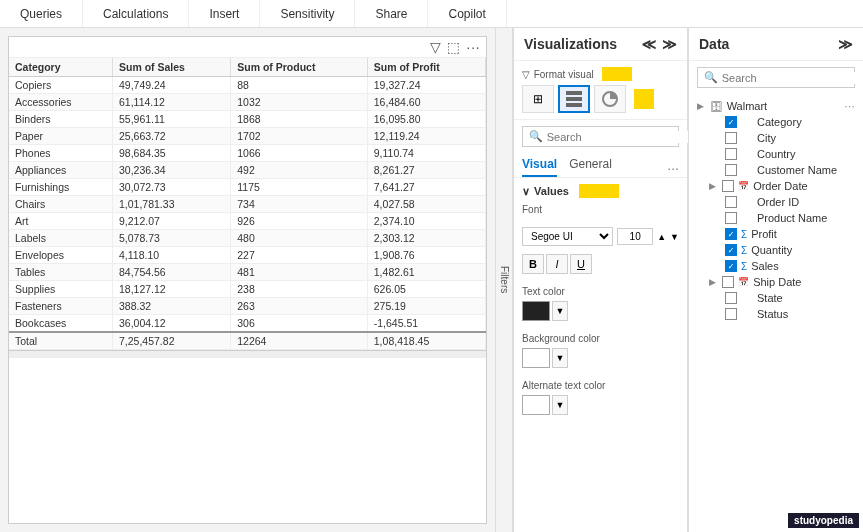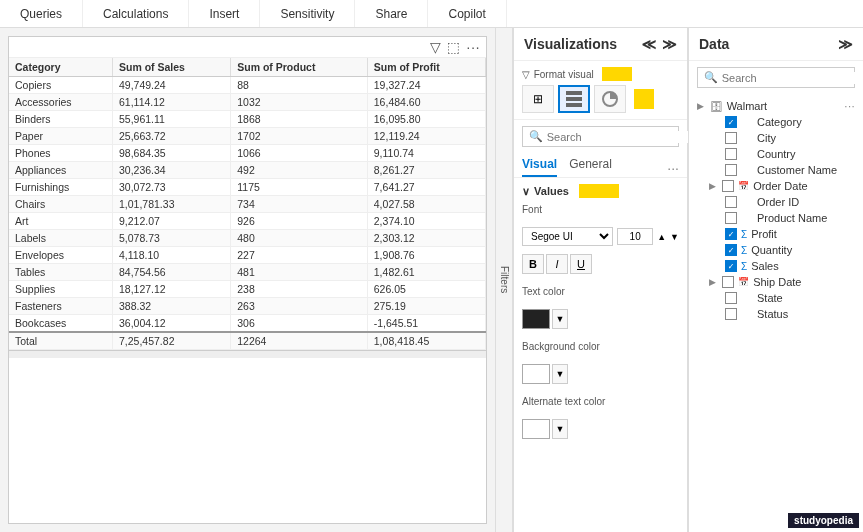--- a/index.html
+++ b/index.html
@@ -47,21 +47,21 @@
     .values-header { font-size: 11px; font-weight: 600; color: #333; margin-bottom: 6px; display: flex; align-items: center; gap: 4px; cursor: pointer; }
     .values-content { display: flex; flex-direction: column; gap: 8px; }
     .font-row { display: flex; gap: 4px; align-items: center; margin-top: 4px; }
     .font-select { font-size: 10px; border: 1px solid #ccc; padding: 2px 4px; flex: 1; background: #fff; }
     .font-size-input { width: 36px; border: 1px solid #ccc; padding: 2px 4px; font-size: 10px; text-align: center; }
     .format-btns { display: flex; gap: 2px; }
     .fmt-btn { width: 22px; height: 20px; border: 1px solid #ccc; background: #f8f8f8; cursor: pointer; font-size: 11px; display: flex; align-items: center; justify-content: center; }
     .fmt-btn.b { font-weight: 700; }
     .fmt-btn.i { font-style: italic; }
     .fmt-btn.u { text-decoration: underline; }
-    .color-row { display: flex; flex-direction: column; gap: 12px; margin-top: 4px; }
+    .color-row { display: flex; flex-direction: column; gap: 4px; margin-top: 4px; }
     .color-label { font-size: 10px; color: #555; }
     .color-picker-row { display: flex; align-items: center; gap: 2px; }
     .color-swatch { width: 28px; height: 20px; background: #222; border: 1px solid #999; cursor: pointer; }
     .chevron-btn { width: 16px; height: 20px; border: 1px solid #ccc; background: #f8f8f8; cursor: pointer; font-size: 9px; display: flex; align-items: center; justify-content: center; }
 
     
     .right-panel { width: 175px; background: #fff; border-left: 1px solid #ddd; display: flex; flex-direction: column; }
     .right-panel-header { padding: 8px 10px; font-size: 14px; font-weight: 600; color: #333; border-bottom: 1px solid #eee; display: flex; justify-content: space-between; align-items: center; }
     .right-search-box { margin: 6px 8px; display: flex; align-items: center; border: 1px solid #ccc; padding: 3px 6px; background: #fff; }
     .right-search-box input { border: none; outline: none; font-size: 11px; flex: 1; }

